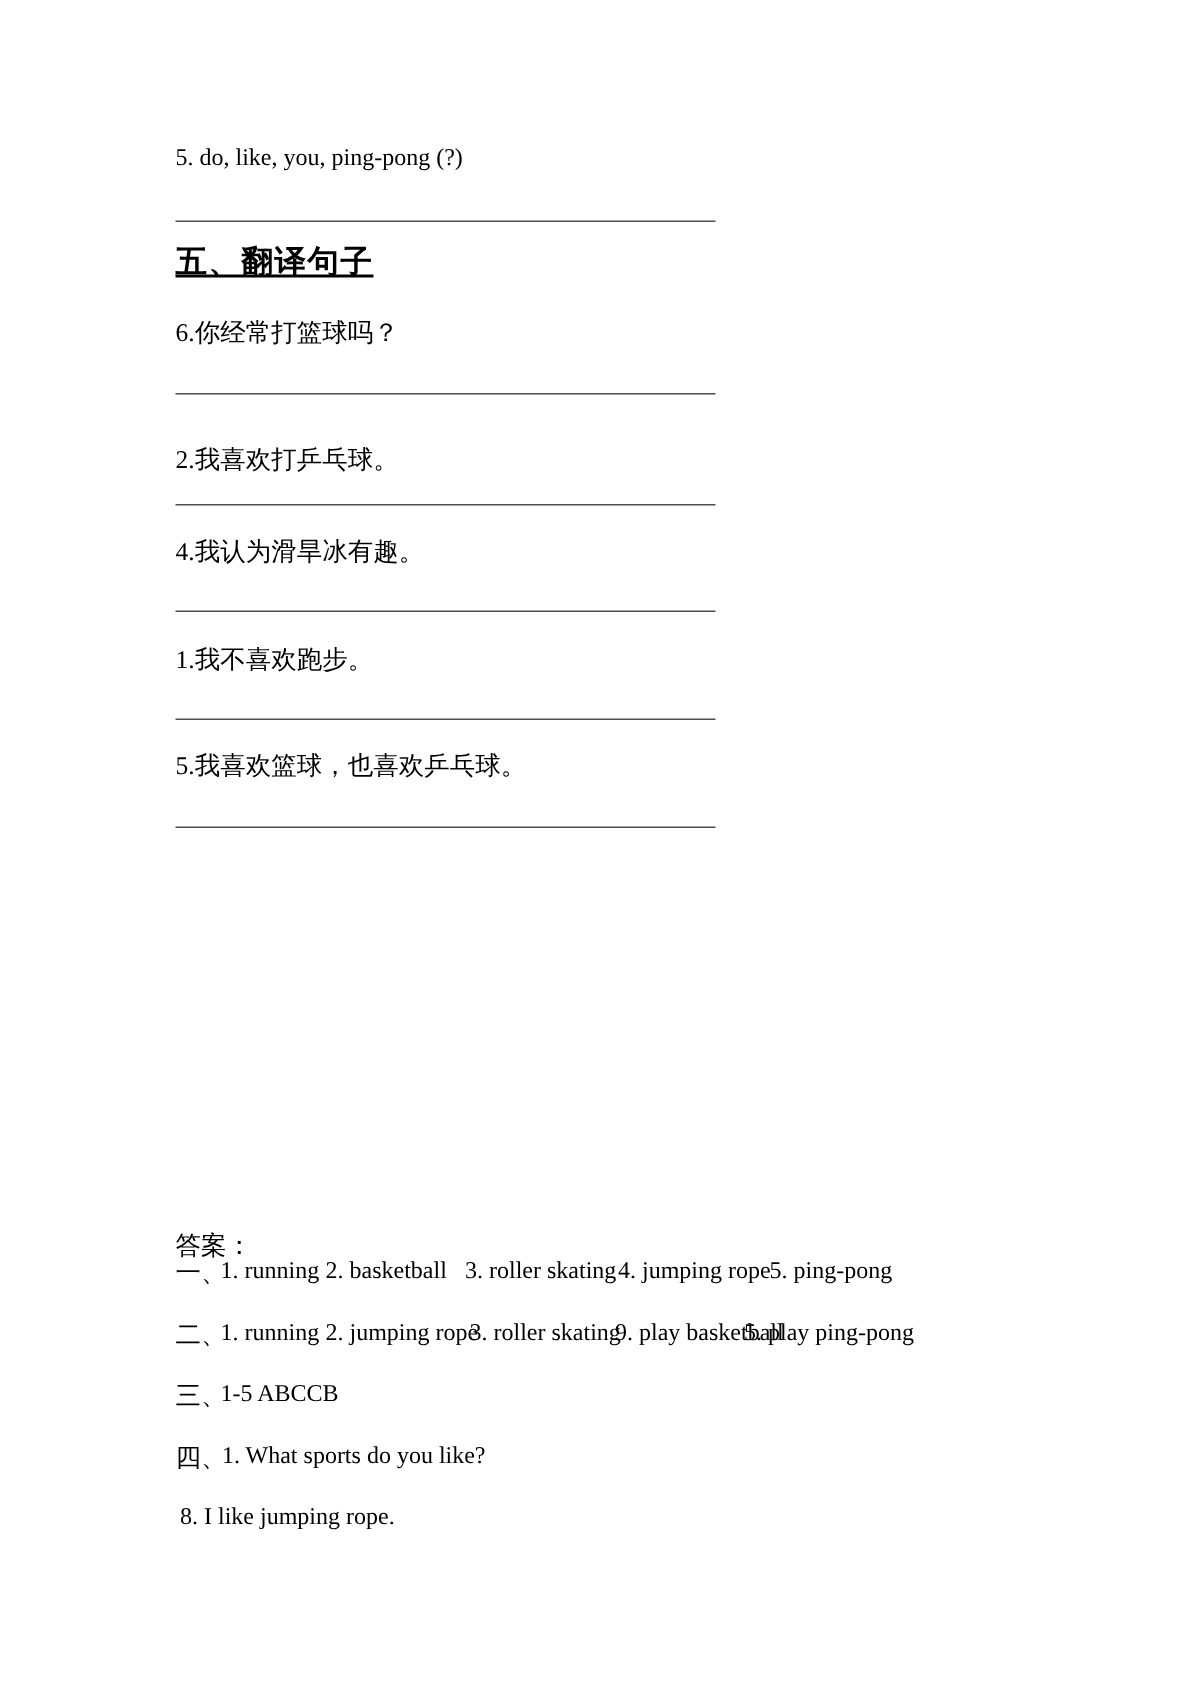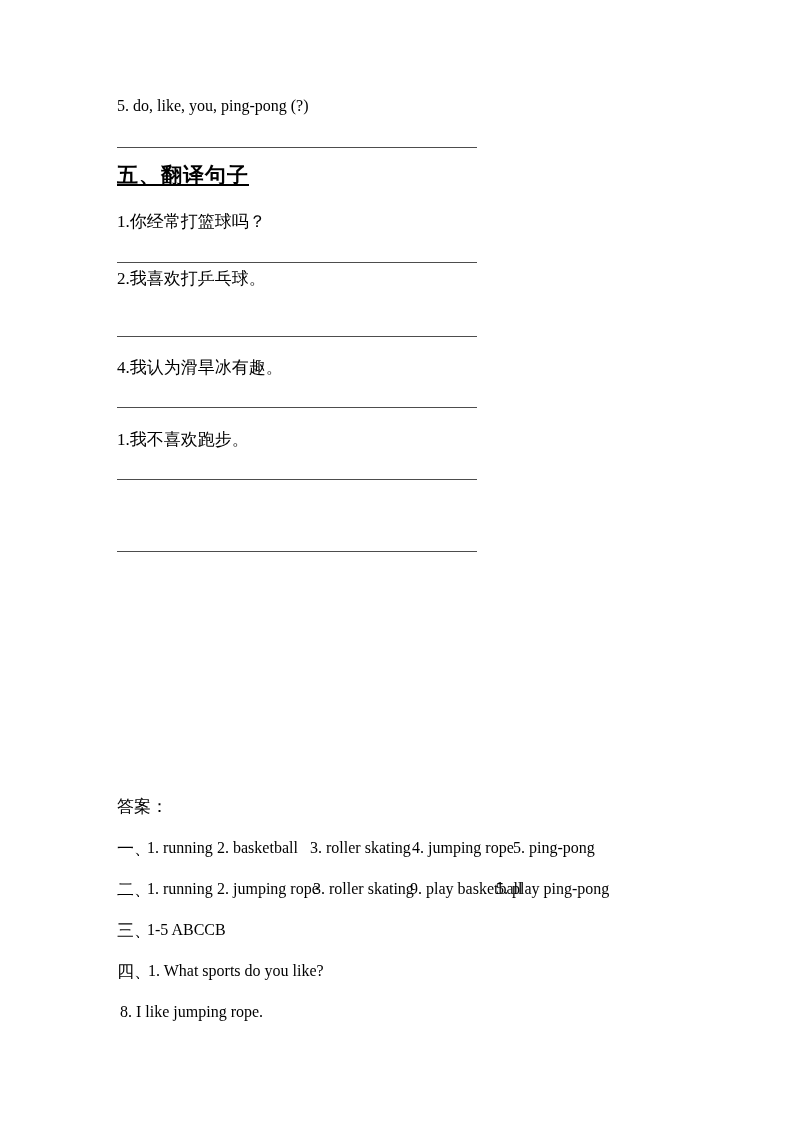--- a/index.html
+++ b/index.html
@@ -63,35 +63,36 @@
 </head>
 <body>
 
 <div class="page">
 
   <div class="abs en content-left" style="top:96px">5. do, like, you, ping-pong (?)</div>
   <div class="blank-line" style="top:147px"></div>
 
   <h2 class="section-heading" style="top:162px">五、翻译句子</h2>
 
-  <div class="abs zh content-left" style="top:211px">1.你经常打篮球吗？</div>
+  <div class="abs zh content-left" style="top:211px">6.你经常打篮球吗？</div>
   <div class="blank-line" style="top:262px"></div>
 
-  <div class="abs zh content-left" style="top:268px">2.我喜欢打乒乓球。</div>
+  <div class="abs zh content-left" style="top:296px">2.我喜欢打乒乓球。</div>
   <div class="blank-line" style="top:336px"></div>
 
   <div class="abs zh content-left" style="top:357px">4.我认为滑旱冰有趣。</div>
   <div class="blank-line" style="top:407px"></div>
 
   <div class="abs zh content-left" style="top:429px">1.我不喜欢跑步。</div>
   <div class="blank-line" style="top:479px"></div>
 
+  <div class="abs zh content-left" style="top:500px">5.我喜欢篮球，也喜欢乒乓球。</div>
   <div class="blank-line" style="top:551px"></div>
 
-  <div class="abs zh content-left" style="top:796px">答案：</div>
+  <div class="abs zh content-left" style="top:820px">答案：</div>
 
   <div class="ans-row" style="top:838px">
     <span class="zh" style="left:0">一、</span>
     <span style="left:30px">1. running</span>
     <span style="left:100px">2. basketball</span>
     <span style="left:193px">3. roller skating</span>
     <span style="left:295px">4. jumping rope</span>
     <span style="left:396px">5. ping-pong</span>
   </div>
 

